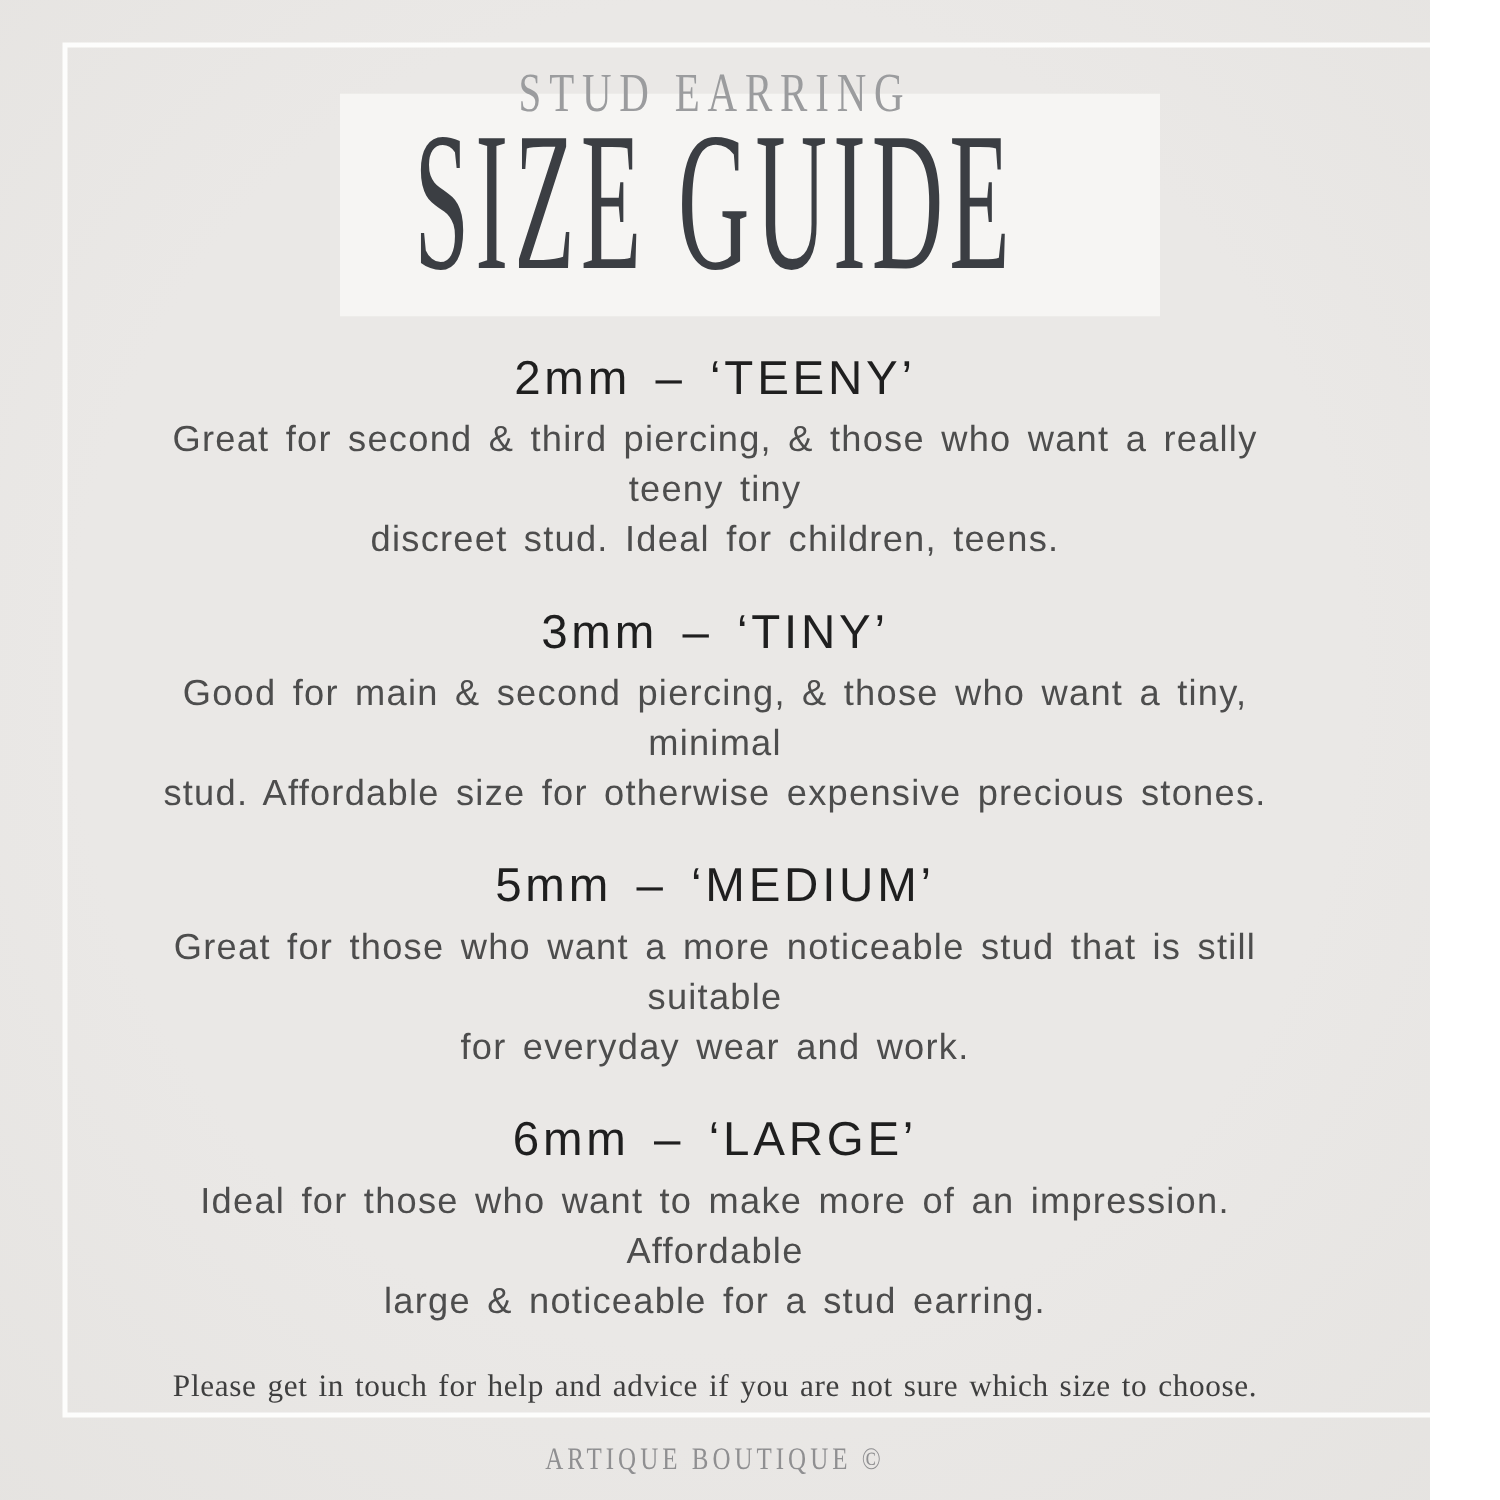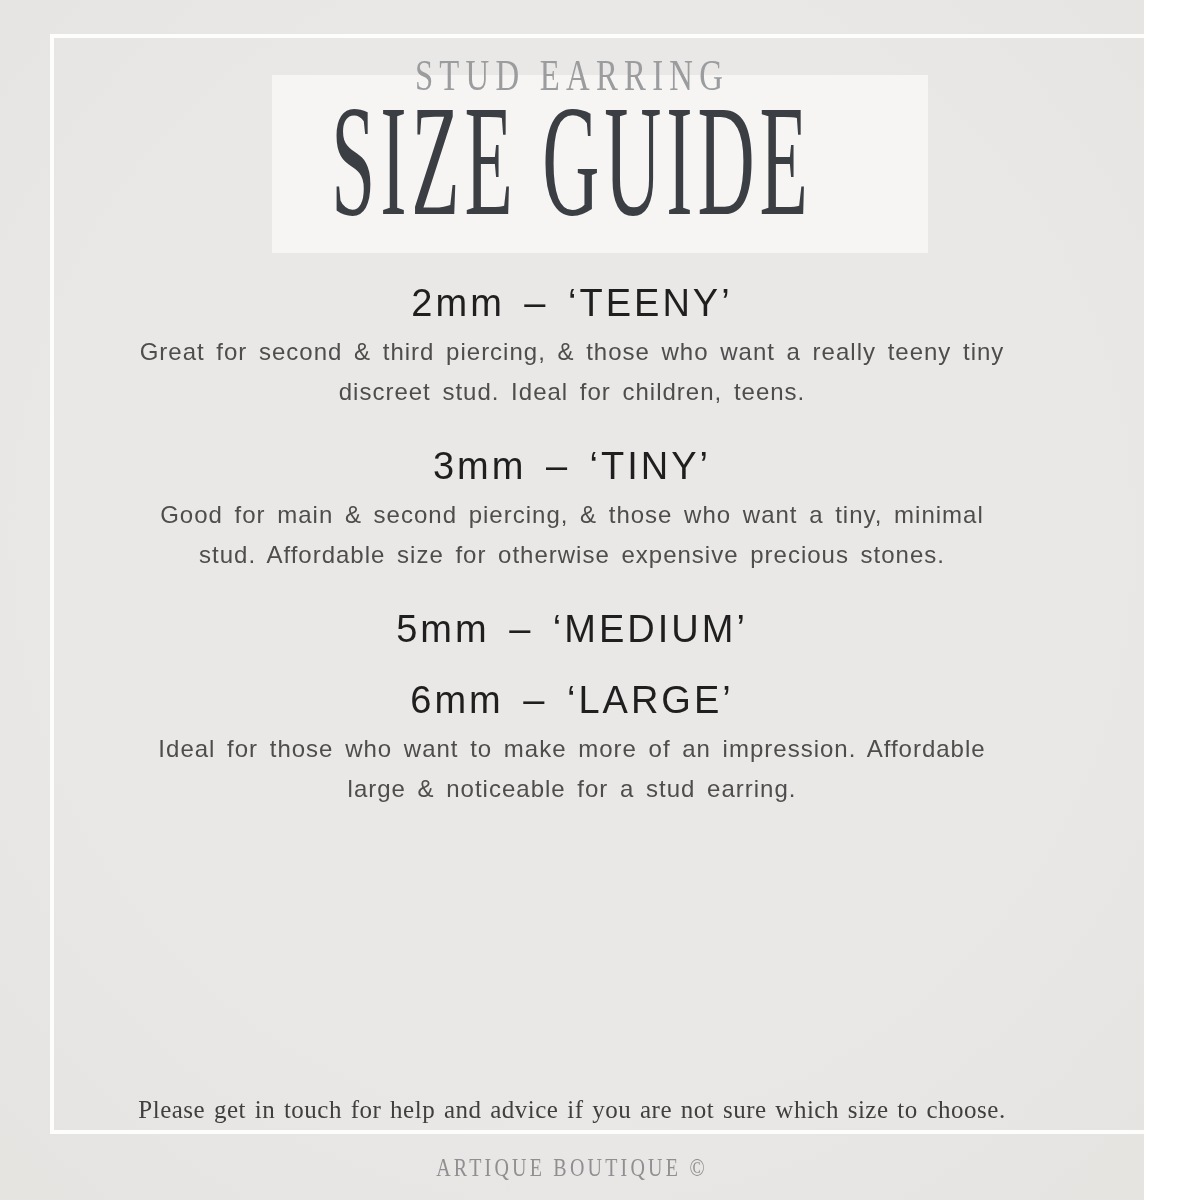--- a/index.html
+++ b/index.html
@@ -59,21 +59,21 @@
     margin: 0 0 12px 0;
     font-size: 38px;
     line-height: 34px;
     font-weight: normal;
     letter-spacing: 3px;
     word-spacing: 6px;
     color: #1f1f1f;
   }
   .sec-line {
     margin: 0;
-    font-size: 24px;
+    font-size: 29px;
     line-height: 40px;
     letter-spacing: 1px;
     word-spacing: 4px;
     color: #4d4d4d;
   }
   .note {
     position: absolute;
     left: 60px; right: 60px; top: 1096px;
     text-align: center;
     font-family: "Liberation Serif", serif;
@@ -113,20 +113,22 @@
 
     <section class="size-section">
       <h2 class="sec-title">3mm – ‘TINY’</h2>
       <p class="sec-line">Good for main &amp; second piercing, &amp; those who want a tiny, minimal</p>
       <p class="sec-line">stud. Affordable size for otherwise expensive precious stones.</p>
     </section>
 
 
     <section class="size-section">
       <h2 class="sec-title">5mm – ‘MEDIUM’</h2>
+      <p class="sec-line">Great for those who want a more noticeable stud that is still suitable</p>
+      <p class="sec-line">for everyday wear and work.</p>
     </section>
 
     <section class="size-section">
       <h2 class="sec-title">6mm – ‘LARGE’</h2>
       <p class="sec-line">Ideal for those who want to make more of an impression. Affordable</p>
       <p class="sec-line">large &amp; noticeable for a stud earring.</p>
     </section>
 
   </div>
 

